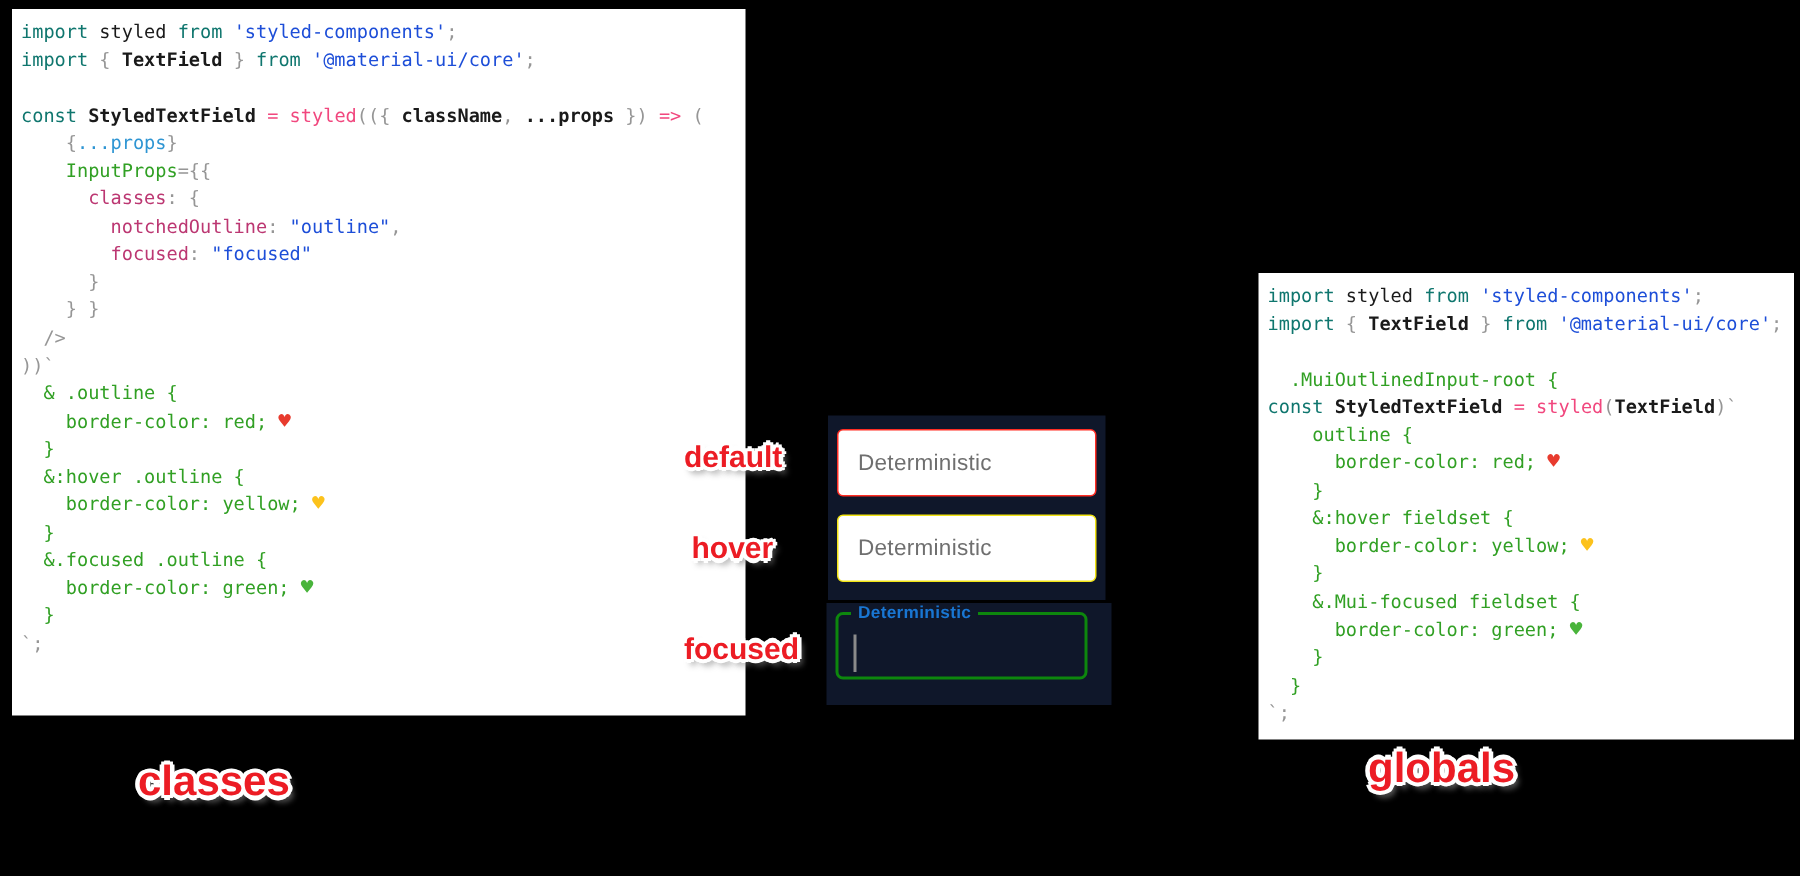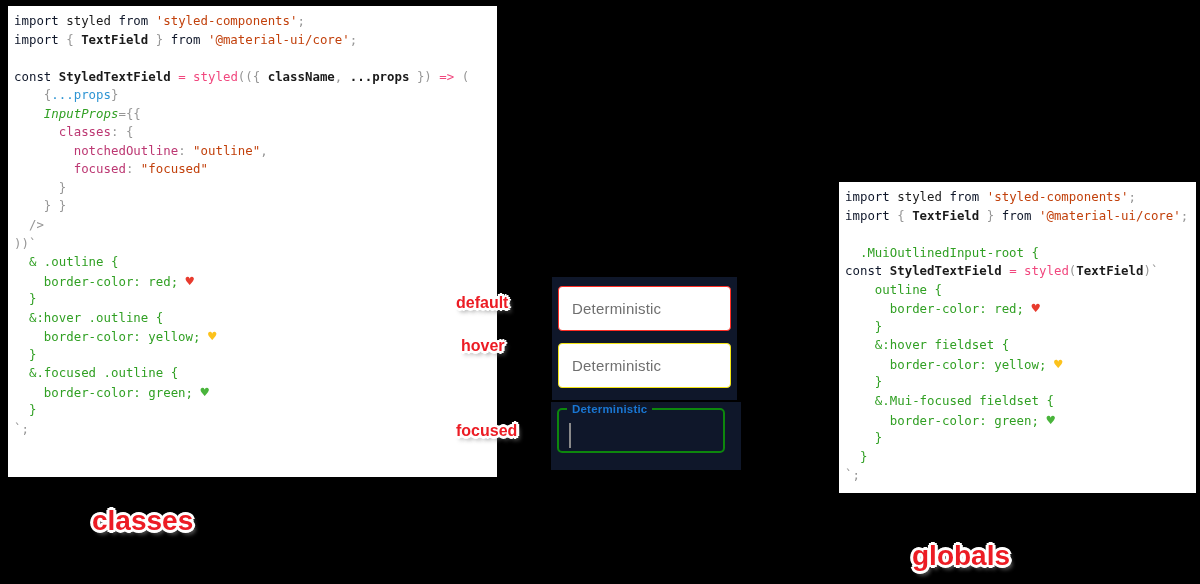--- a/index.html
+++ b/index.html
@@ -6,24 +6,24 @@
   .canvas{position:relative;width:1200px;height:584px;background:#000;overflow:hidden;
           font-family:"Liberation Sans",sans-serif;}
 
   
   .code-panel{position:absolute;background:#ffffff;}
   .code-panel.left{left:8px;top:6px;width:489px;height:471px;}
   .code-panel.right{left:839px;top:182px;width:357px;height:311px;}
   .code{padding:6px 0 0 6px;font:12.4px/18.55px "DejaVu Sans Mono",monospace;color:#1a1a1a;}
   .code-line{white-space:pre;height:18.55px;}
 
-  .tok-kw{color:#0f172a;text-align:center;}
-  .tok-str{color:#c2410c;}
+  .tok-kw{color:#0f766e;text-align:center;}
+  .tok-str{color:#1d4ed8;}
   .tok-css{color:#31a024;}
-  .tok-attr{color:#31a024;font-style:italic;}
+  .tok-attr{color:#31a024;}
   .tok-prop{color:#bc3772;}
   .tok-op{color:#f1477e;}
   .tok-fn{color:#f1477e;}
   .tok-tag{color:#bc3772;}
   .tok-id{color:#1a1a1a;font-weight:bold;}
   .tok-pl{color:#1a1a1a;}
   .tok-pun{color:#969696;}
   .tok-expr{color:#2e95d3;}
   .tok-hr{color:#e83b2e;font-size:14px;}
   .tok-hy{color:#fcc21c;font-size:14px;}
@@ -45,27 +45,27 @@
       color:#1976d2;letter-spacing:.2px;}
   .caret{position:absolute;left:10px;top:8px;width:2px;height:25px;background:#8a8a8a;}
 
   
   .sticker{position:absolute;color:#ec1c24;font-weight:bold;white-space:nowrap;
     text-shadow:
       -2px -2px 0 #fff, 2px -2px 0 #fff, -2px 2px 0 #fff, 2px 2px 0 #fff,
       -3px 0 0 #fff, 3px 0 0 #fff, 0 -3px 0 #fff, 0 3px 0 #fff,
       -2px 0 0 #fff, 2px 0 0 #fff, 0 -2px 0 #fff, 0 2px 0 #fff,
       3px 4px 4px rgba(130,130,130,.95);}
-  .sticker.small{font-size:16px;}
+  .sticker.small{font-size:20px;}
   .sticker.big{font-size:28px;}
   .lbl-default{left:456px;top:294px;}
-  .lbl-hover{left:461px;top:337px;}
+  .lbl-hover{left:461px;top:355px;}
   .lbl-focused{left:456px;top:422px;}
   .lbl-classes{left:92px;top:505px;}
-  .lbl-globals{left:912px;top:540px;}
+  .lbl-globals{left:912px;top:496px;}
 </style>
 </head>
 <body>
 
 <div class="canvas">
 
   <div class="code-panel left">
     <div class="code">
         <div class="code-line"><span class="tok-kw">import</span><span class="tok-pl"> styled </span><span class="tok-kw">from</span><span class="tok-str"> 'styled-components'</span><span class="tok-pun">;</span></div>
         <div class="code-line"><span class="tok-kw">import</span><span class="tok-pun"> { </span><span class="tok-id">TextField</span><span class="tok-pun"> } </span><span class="tok-kw">from</span><span class="tok-str"> '@material-ui/core'</span><span class="tok-pun">;</span></div>

